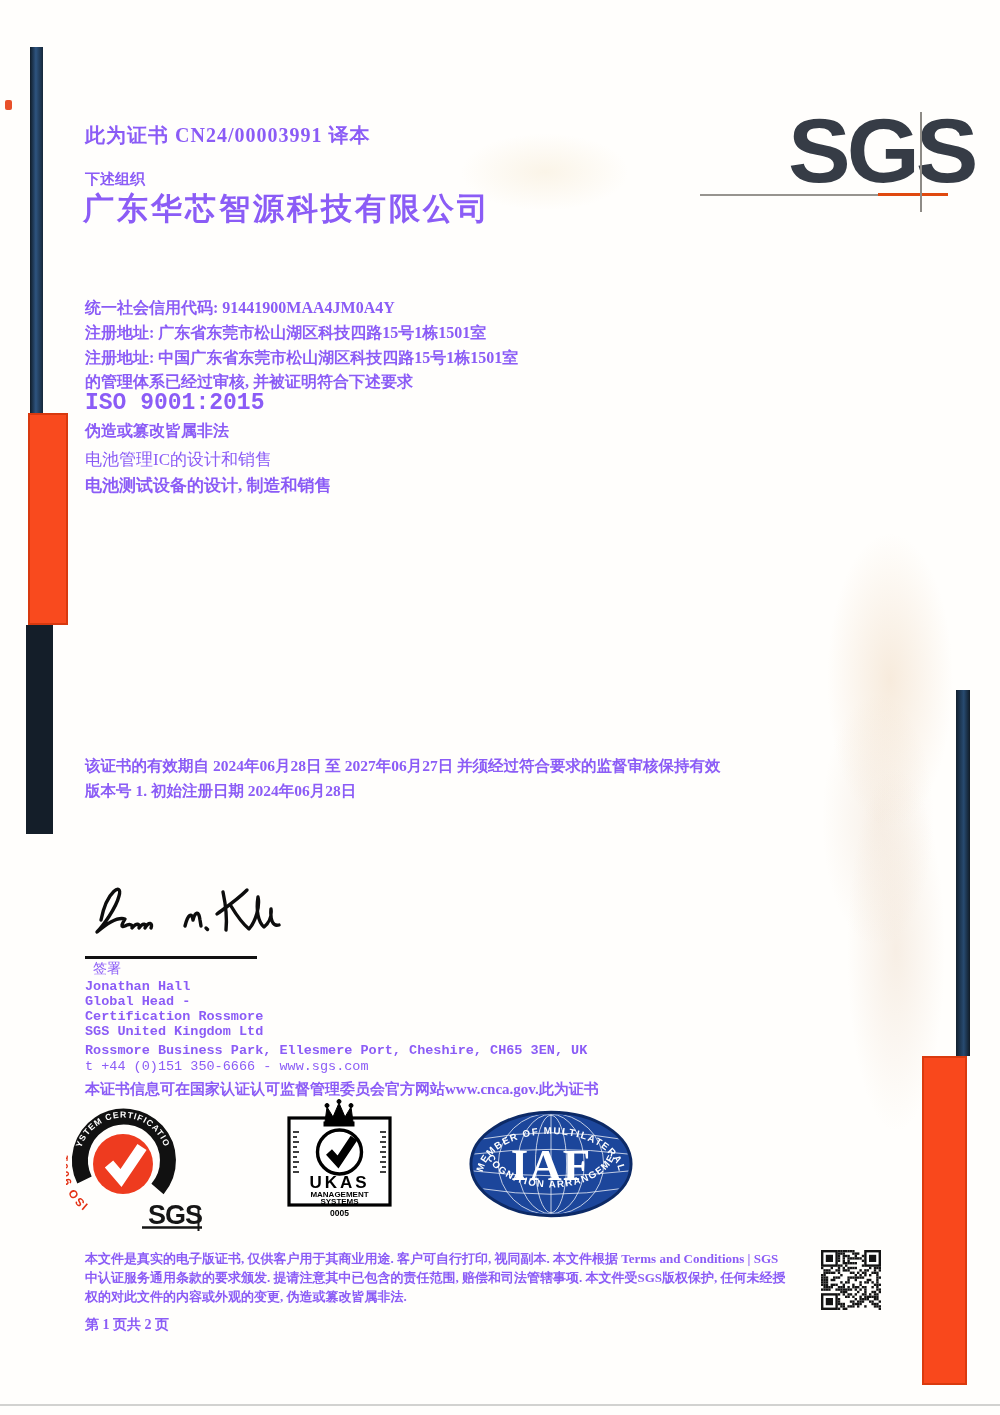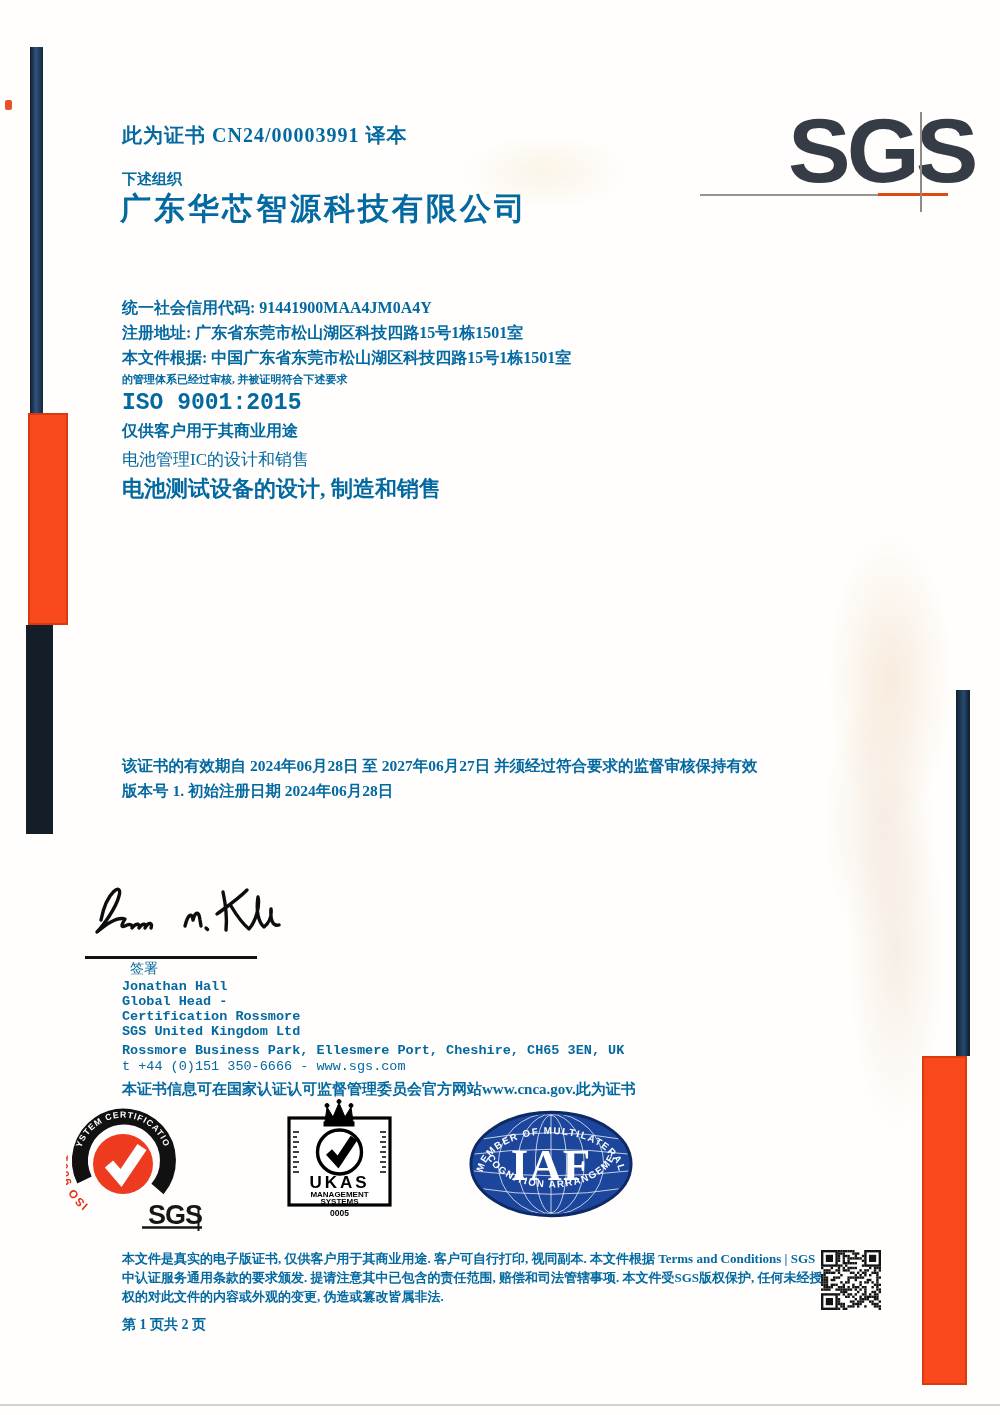--- a/index.html
+++ b/index.html
@@ -1,18 +1,18 @@
 <!DOCTYPE html>
 <html><head>
 <meta charset="utf-8">
 <style>
   html,body{margin:0;padding:0;background:#e9e9e9;}
   .page{position:relative;width:1000px;height:1415px;margin:0 auto;background:#fffefc;overflow:hidden;
         font-family:"Liberation Serif","DejaVu Serif",serif;}
-  .t{position:absolute;white-space:nowrap;color:#0369a1;margin-left:37px;}
+  .t{position:absolute;white-space:nowrap;color:#8b5cf6;}
   .serif{font-family:"Liberation Serif","DejaVu Serif",serif;}
   .mono{font-family:"Liberation Mono","DejaVu Sans Mono",monospace;}
   .bar{position:absolute;}
   .haze{position:absolute;inset:0;pointer-events:none;
     background:
       radial-gradient(90px 210px at 890px 680px, rgba(224,180,130,.26), transparent 70%),
       radial-gradient(70px 260px at 896px 950px, rgba(215,175,135,.20), transparent 70%),
       radial-gradient(120px 55px at 545px 172px, rgba(235,210,160,.22), transparent 70%),
       radial-gradient(80px 180px at 878px 820px, rgba(210,170,130,.16), transparent 70%);}
   .sgs-word{position:absolute;left:788px;top:104px;font-size:94px;line-height:94px;font-weight:bold;
@@ -38,27 +38,27 @@
   <div class="bar" style="left:700px;top:194px;width:180px;height:2px;background:#97948f;"></div>
   <div class="bar" style="left:878px;top:193px;width:70px;height:3px;background:#e0490f;"></div>
   <div class="bar" style="left:920px;top:112px;width:2px;height:100px;background:#8e8b86;"></div>
 
   <div class="t serif" style="left:85px;top:122px;font-size:20px;font-weight:bold;letter-spacing:1px;">此为证书 CN24/00003991 译本</div>
   <div class="t serif" style="left:85px;top:170px;font-size:15px;font-weight:bold;">下述组织</div>
   <div class="t serif" style="left:83px;top:188px;font-size:31px;font-weight:bold;letter-spacing:3px;">广东华芯智源科技有限公司</div>
 
   <div class="t serif" style="left:85px;top:298px;font-size:16px;font-weight:600;">统一社会信用代码: 91441900MAA4JM0A4Y</div>
   <div class="t serif" style="left:85px;top:323px;font-size:16px;font-weight:600;">注册地址: 广东省东莞市松山湖区科技四路15号1栋1501室</div>
-  <div class="t serif" style="left:85px;top:348px;font-size:16px;font-weight:600;">本文件根据: 中国广东省东莞市松山湖区科技四路15号1栋1501室</div>
-  <div class="t serif" style="left:85px;top:372px;font-size:11px;font-weight:600;">的管理体系已经过审核, 并被证明符合下述要求</div>
+  <div class="t serif" style="left:85px;top:348px;font-size:16px;font-weight:600;">注册地址: 中国广东省东莞市松山湖区科技四路15号1栋1501室</div>
+  <div class="t serif" style="left:85px;top:372px;font-size:16px;font-weight:600;">的管理体系已经过审核, 并被证明符合下述要求</div>
   <div class="t mono" style="left:85px;top:390px;font-size:23px;font-weight:bold;">ISO 9001:2015</div>
 
-  <div class="t serif" style="left:85px;top:421px;font-size:16px;font-weight:600;">仅供客户用于其商业用途</div>
+  <div class="t serif" style="left:85px;top:421px;font-size:16px;font-weight:600;">伪造或篡改皆属非法</div>
   <div class="t serif" style="left:85px;top:448px;font-size:17px;font-weight:400;">电池管理IC的设计和销售</div>
-  <div class="t serif" style="left:85px;top:474px;font-size:22px;font-weight:600;">电池测试设备的设计, 制造和销售</div>
+  <div class="t serif" style="left:85px;top:474px;font-size:17px;font-weight:600;">电池测试设备的设计, 制造和销售</div>
 
   <div class="t serif" style="left:85px;top:756px;font-size:15.5px;font-weight:600;">该证书的有效期自 2024年06月28日 至 2027年06月27日 并须经过符合要求的监督审核保持有效</div>
   <div class="t serif" style="left:85px;top:781px;font-size:15.5px;font-weight:600;">版本号 1. 初始注册日期 2024年06月28日</div>
 
   <svg style="position:absolute;left:85px;top:876px;" width="210" height="78" viewBox="0 0 210 78">
     <g fill="none" stroke="#0d0d0d" stroke-width="3.4" stroke-linecap="round" stroke-linejoin="round">
       <path d="M16,44 C22,14 38,6 34,20 C31,32 18,50 12,56 C26,44 34,41 40,43 C37,48 35,52 40,50 C45,47 48,49 47,52 C52,46 55,48 54,52 C58,46 62,48 60,52 C64,45 68,47 66,52"></path>
       <path d="M100,50 C103,38 107,36 108,44 C110,36 114,34 115,44 L116,50"></path>
       <path d="M121,52 l1.5,1.5"></path>
       <path d="M138,16 C141,30 142,44 141,54"></path>

